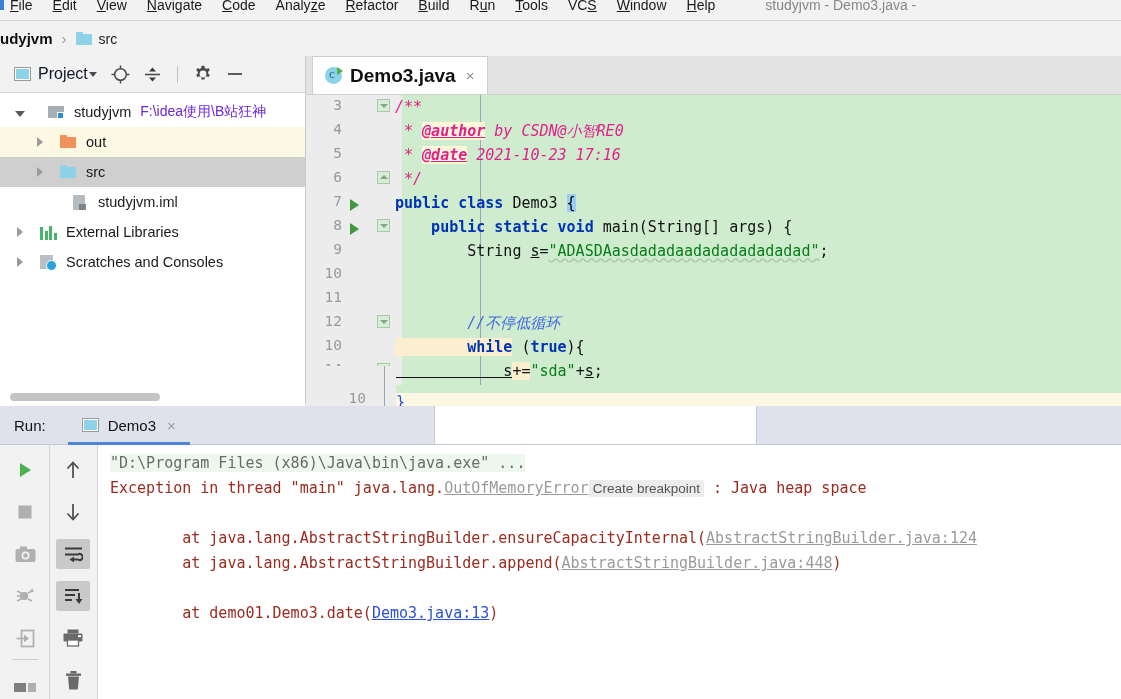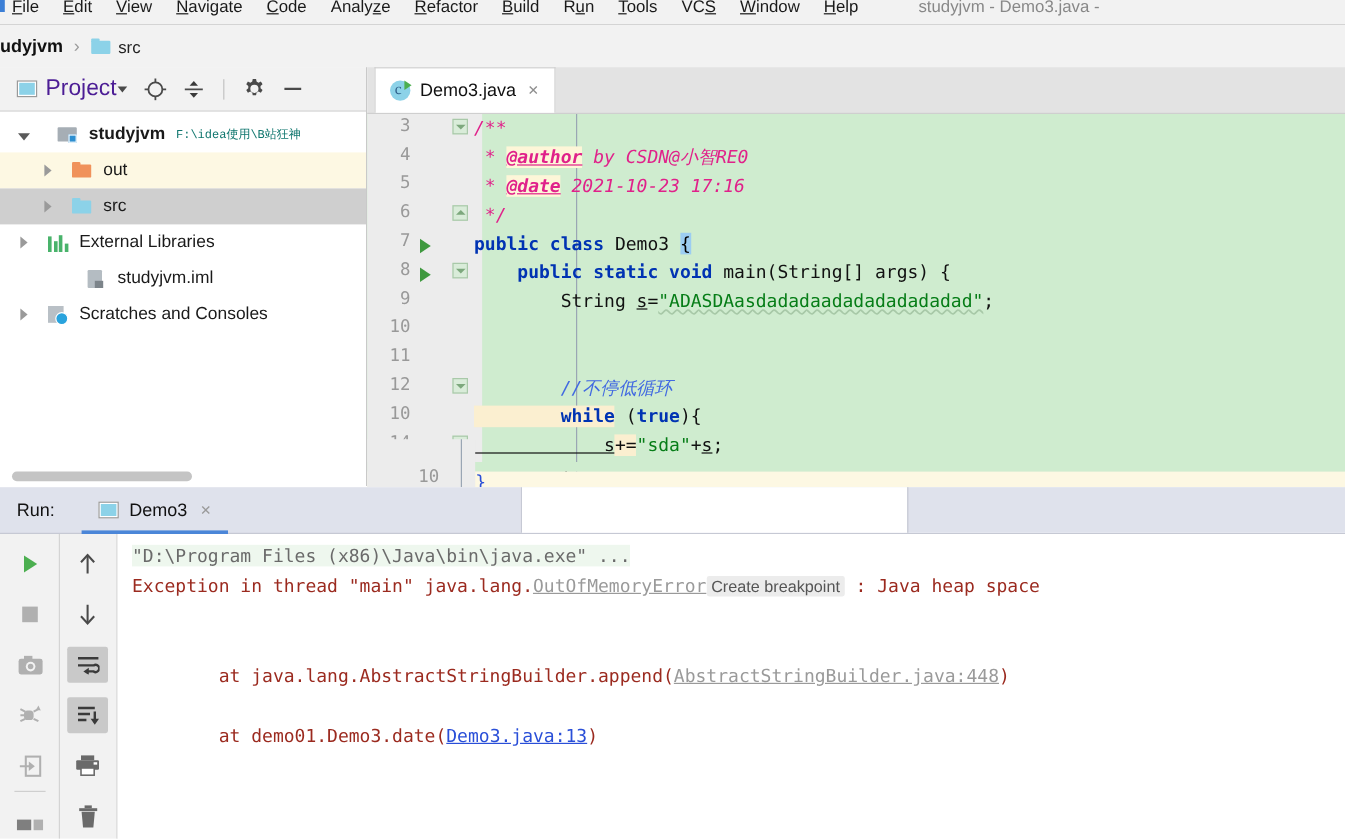--- a/index.html
+++ b/index.html
@@ -41,21 +41,21 @@
   .proj-panel{
     position:absolute;left:0;top:56px;width:305px;height:349px;
     background:#ffffff;border-right:1px solid #c9c9c9;
   }
   .proj-head{
     height:36px;background:#f2f2f2;border-bottom:1px solid #d6d6d6;
     display:flex;align-items:center;padding-left:14px;
   }
   .pj-tabicon{width:17px;height:14px;border:1px solid #9a9a9a;background:#fff;padding:1px;box-sizing:border-box;margin-right:7px;position:relative;}
   .pj-tabicon i{display:block;width:100%;height:100%;background:#8cd2e8;}
-  .pj-title{font-size:19px;color:#4c1d95;}
+  .pj-title{font-size:16px;color:#0f172a;}
   .caret{display:inline-block;width:0;height:0;border-left:4.5px solid transparent;border-right:4.5px solid transparent;border-top:5px solid #4a4a4a;margin-left:1px;vertical-align:middle;}
   .pj-icons{margin-left:14px;display:flex;align-items:center;gap:14px;}
   .pj-divider{width:1px;height:17px;background:#c2c2c2;margin:0 2px;}
 
   .tree{padding-top:4px;font-size:14px;}
   .row{display:flex;align-items:center;height:30px;padding-left:10px;white-space:nowrap;position:relative;}
   .row.sel-yellow{background:#fdf8e3;}
   .row.sel-grey{background:#cfcfcf;}
   .arrow{width:20px;text-align:center;color:#8a8a8a;font-size:14px;flex:0 0 20px;}
   .arrow.down:before{content:"";display:inline-block;width:0;height:0;border-left:5px solid transparent;border-right:5px solid transparent;border-top:6px solid #5a5a5a;}
@@ -69,35 +69,35 @@
   .ic.orange:after{content:"";position:absolute;left:0;top:0;width:7px;height:3px;background:#f0925b;border-radius:1px 1px 0 0;}
   .ic.blue:before{content:"";position:absolute;left:0;top:2px;width:16px;height:11px;background:#8cd2e8;border-radius:1px;}
   .ic.blue:after{content:"";position:absolute;left:0;top:0;width:7px;height:3px;background:#8cd2e8;border-radius:1px 1px 0 0;}
   .ic.iml:before{content:"";position:absolute;left:1px;top:0px;width:12px;height:15px;background:#b4bcc2;border-radius:1px;}
   .ic.iml:after{content:"";position:absolute;left:7px;top:9px;width:7px;height:6px;background:#7c848a;}
   .ic.lib{display:flex;align-items:flex-end;gap:1.5px;height:15px;}
   .ic.lib b{display:block;width:3px;background:#49b36b;}
   .ic.scr:before{content:"";position:absolute;left:0;top:0px;width:13px;height:14px;background:#b9c0c6;}
   .ic.scr:after{content:"";position:absolute;left:6px;top:5px;width:11px;height:11px;border-radius:50%;background:#29a3dd;border:1.5px solid #fff;box-sizing:border-box;}
   .nm{font-size:14.5px;color:#1a1a1a;}
-  .nm.b{font-weight:bold;}
-  .path{font-size:10px;color:#0f766e;margin-left:9px;font-family:Liberation Mono, monospace;}
+  .nm.b{font-weight:normal;}
+  .path{font-size:14px;color:#6d28d9;margin-left:9px;}
   .hscroll{position:absolute;left:10px;bottom:4px;width:150px;height:8px;background:#c4c4c4;border-radius:4px;}
 
   
   .editor{
     position:absolute;left:306px;top:56px;width:815px;height:349px;
     background:#ffffff;
   }
   .tabstrip{height:38px;background:#e3e3e3;border-bottom:1px solid #cfcfcf;display:flex;align-items:flex-end;}
   .tab{height:37px;background:#ffffff;border:1px solid #cfcfcf;border-bottom:none;display:flex;align-items:center;padding:0 13px 0 12px;margin-left:6px;}
   .javaicon{width:17px;height:17px;border-radius:50%;background:#8cd2e8;position:relative;margin-right:8px;flex:0 0 17px;}
   .javaicon:before{content:"c";position:absolute;left:4px;top:-1px;font-size:13px;color:#2e5f8a;font-family:"Liberation Serif",serif;}
   .javaicon:after{content:"";position:absolute;right:-1px;top:0px;width:0;height:0;border-top:4px solid transparent;border-bottom:4px solid transparent;border-left:6px solid #4caf50;}
-  .tabname{font-size:15px;color:#111;}
+  .tabname{font-size:19px;color:#111;font-weight:bold;}
   .tabclose{margin-left:10px;color:#8f8f8f;font-size:15px;}
 
   .codearea{position:relative;height:311px;overflow:hidden;background:#cfeccf;}
   .gutter{position:absolute;left:0;top:0;width:96px;height:100%;background:#ececec;}
   .lnum{position:absolute;right:60px;text-align:right;width:30px;font-family:"DejaVu Sans Mono",monospace;font-size:14.5px;color:#999;}
   .runmark{position:absolute;left:44px;width:0;height:0;border-top:6px solid transparent;border-bottom:6px solid transparent;border-left:9px solid #3f993f;}
   .foldmark{position:absolute;left:71px;width:13px;height:13px;border:1px solid #a9c9a9;background:#d9ecd9;box-sizing:border-box;}
   .foldmark.up:after{content:"";position:absolute;left:2px;top:3px;width:0;height:0;border-left:4px solid transparent;border-right:4px solid transparent;border-bottom:4px solid #7da87d;}
   .foldmark.dn:after{content:"";position:absolute;left:2px;top:4px;width:0;height:0;border-left:4px solid transparent;border-right:4px solid transparent;border-top:4px solid #7da87d;}
   .codebody{position:absolute;left:96px;top:0;right:0;height:100%;background:#cfeccf;}
@@ -234,35 +234,35 @@
 
       <div class="row sel-grey">
         <span style="width:20px;flex:0 0 20px"></span>
         <span class="arrow right"></span>
         <span style="width:10px;flex:0 0 10px"></span>
         <span class="ic blue"></span>
         <span class="nm">src</span>
       </div>
 
       <div class="row">
+        <span style="width:62px;flex:0 0 62px"></span>
+        <span class="ic iml"></span>
+        <span class="nm">studyjvm.iml</span>
+      </div>
+
+      <div class="row">
         <span class="arrow right"></span>
         <span style="width:10px;flex:0 0 10px"></span>
         <span class="ic lib">
             <b style="height:13px"></b>
             <b style="height:9px"></b>
             <b style="height:14px"></b>
             <b style="height:7px"></b>
           </span>
         <span class="nm">External Libraries</span>
-      </div>
-
-      <div class="row">
-        <span style="width:62px;flex:0 0 62px"></span>
-        <span class="ic iml"></span>
-        <span class="nm">studyjvm.iml</span>
       </div>
 
       <div class="row">
         <span class="arrow right"></span>
         <span style="width:10px;flex:0 0 10px"></span>
         <span class="ic scr"></span>
         <span class="nm">Scratches and Consoles</span>
       </div>
     </div>
 
@@ -448,20 +448,21 @@
             </svg>
         </div>
       </div>
 
       <div class="console">
         <div class="cline" style="top:6px"><span class="green">"D:\Program Files (x86)\Java\bin\java.exe" ...</span></div>
 
         <div class="cline" style="top:31px"><span>Exception in thread "main" java.lang.</span><span class="lnk">OutOfMemoryError</span><span class="bp">Create breakpoint</span><span> : Java heap space</span></div>
 
 
+        <div class="cline" style="top:81px"><span>	at java.lang.AbstractStringBuilder.ensureCapacityInternal(</span><span class="lnk">AbstractStringBuilder.java:124</span><span></span></div>
 
         <div class="cline" style="top:106px"><span>	at java.lang.AbstractStringBuilder.append(</span><span class="lnk">AbstractStringBuilder.java:448</span><span>)</span></div>
 
 
         <div class="cline" style="top:156px"><span>	at demo01.Demo3.date(</span><span class="blnk">Demo3.java:13</span><span>)</span></div>
 
       </div>
     </div>
   </div>
 

